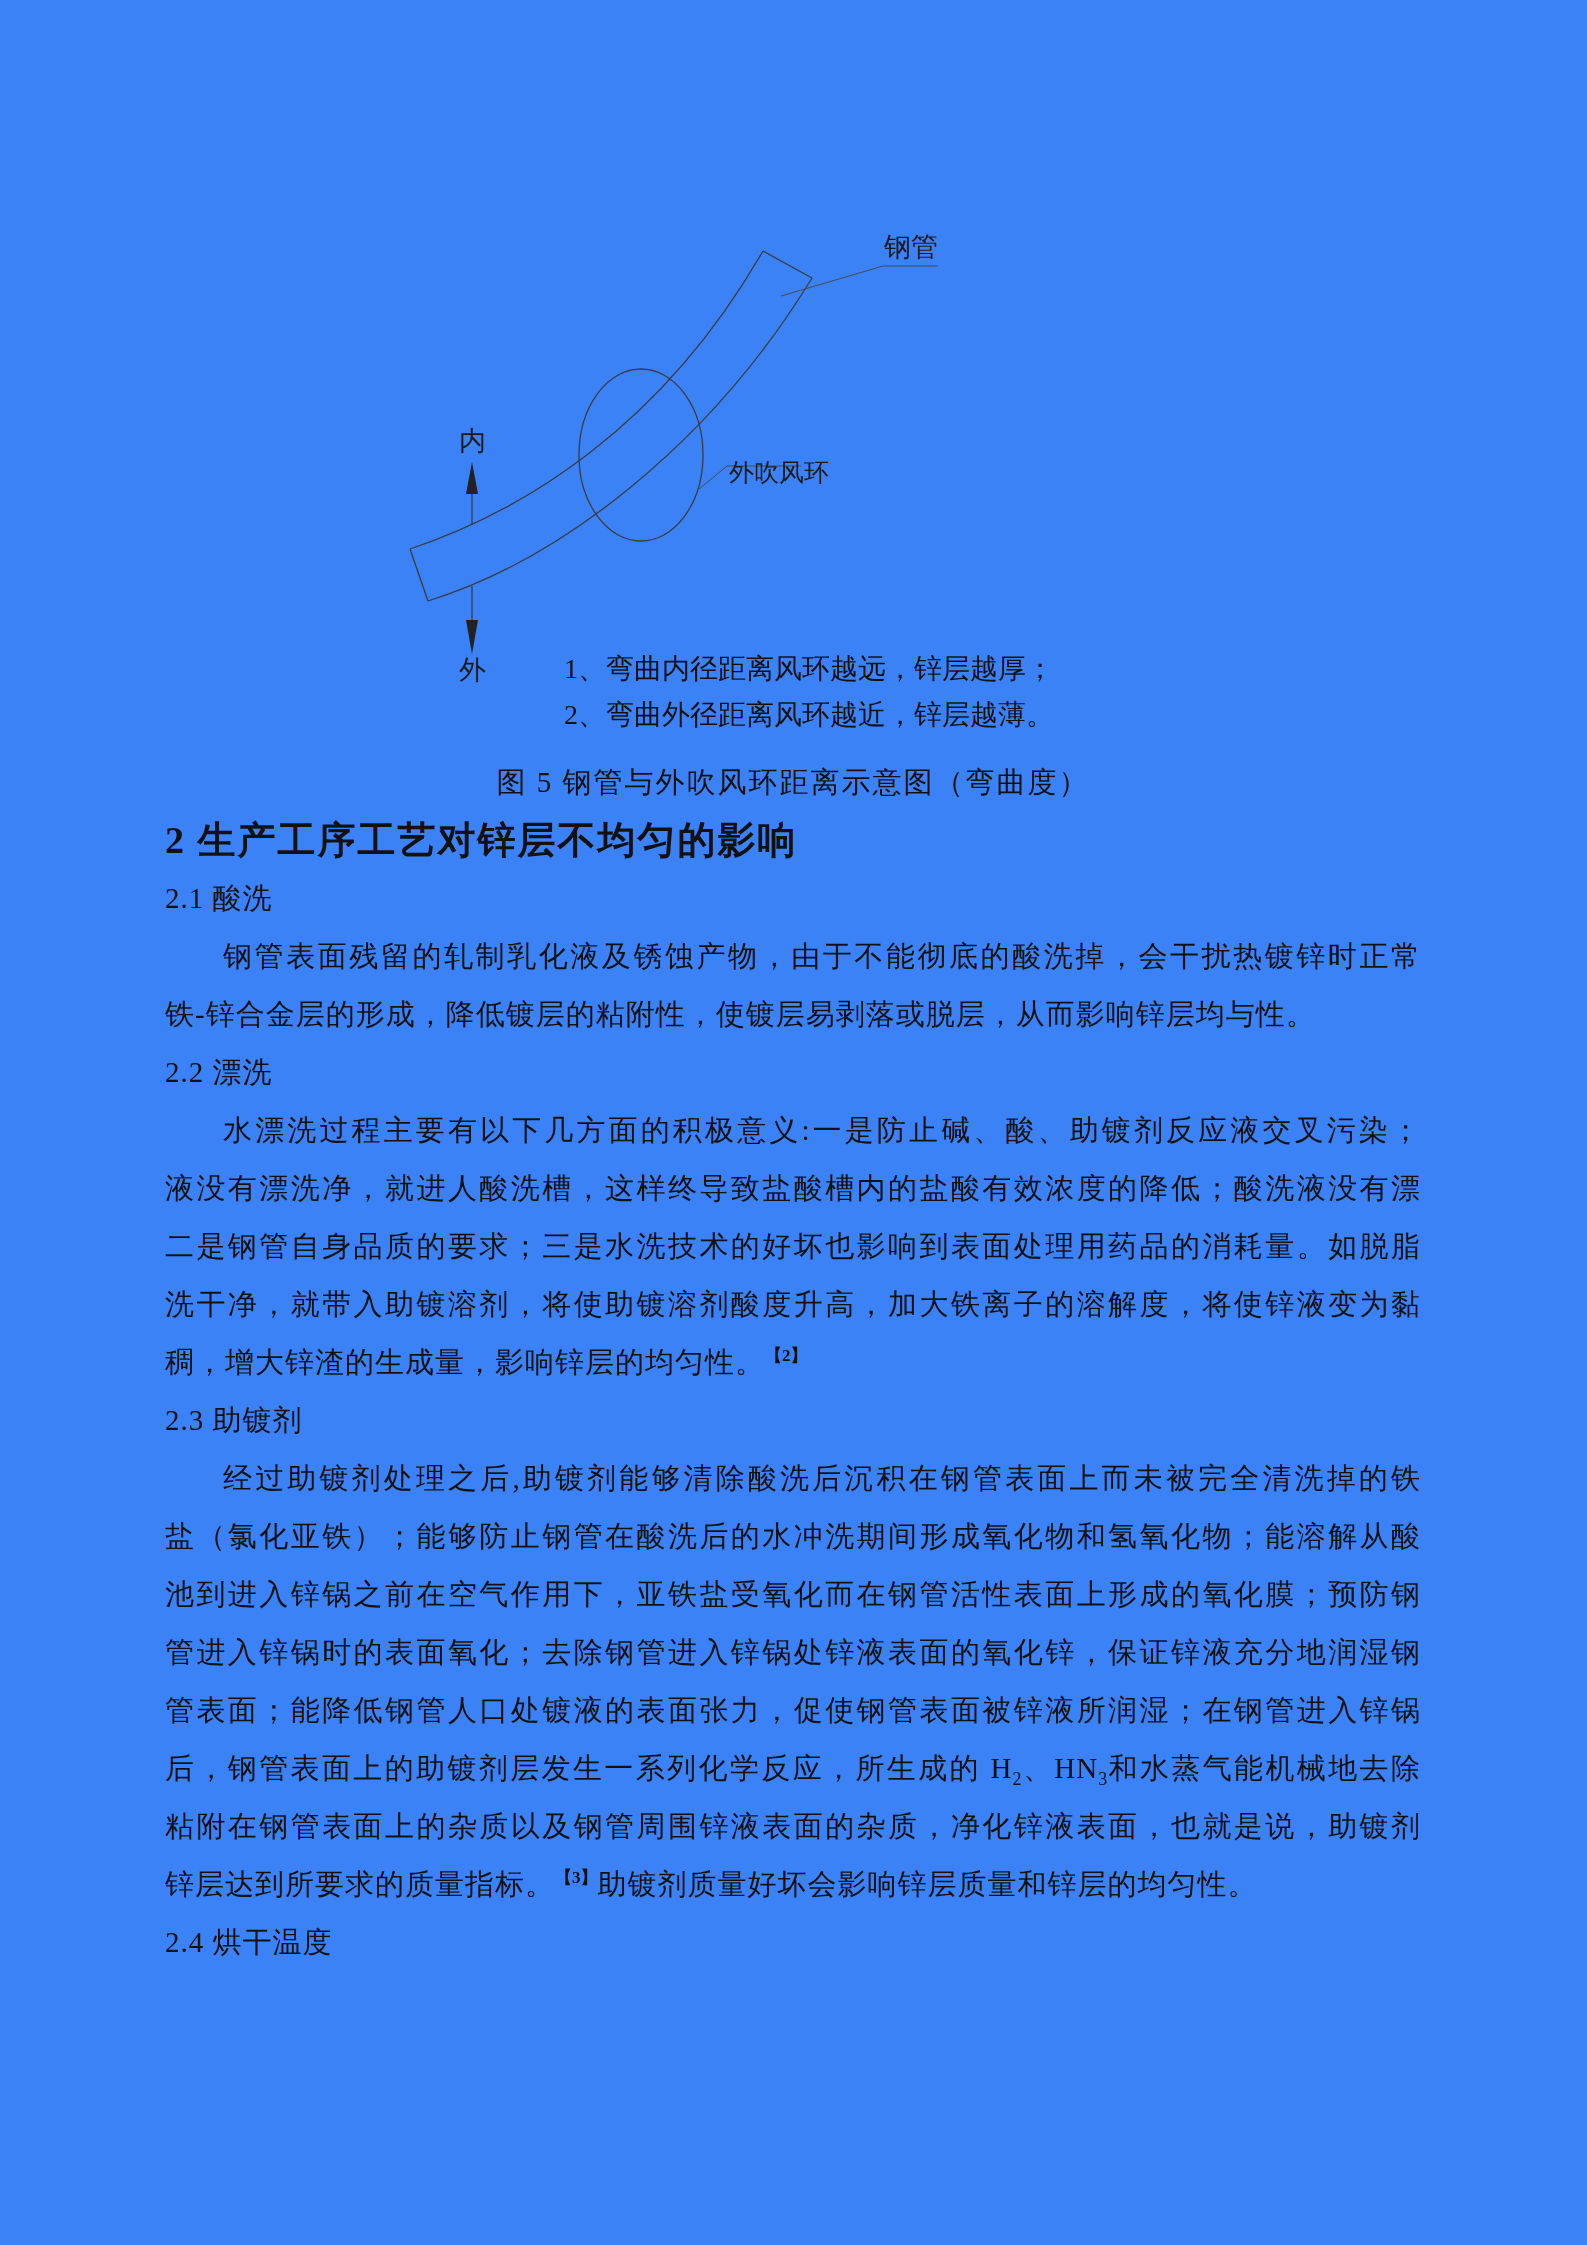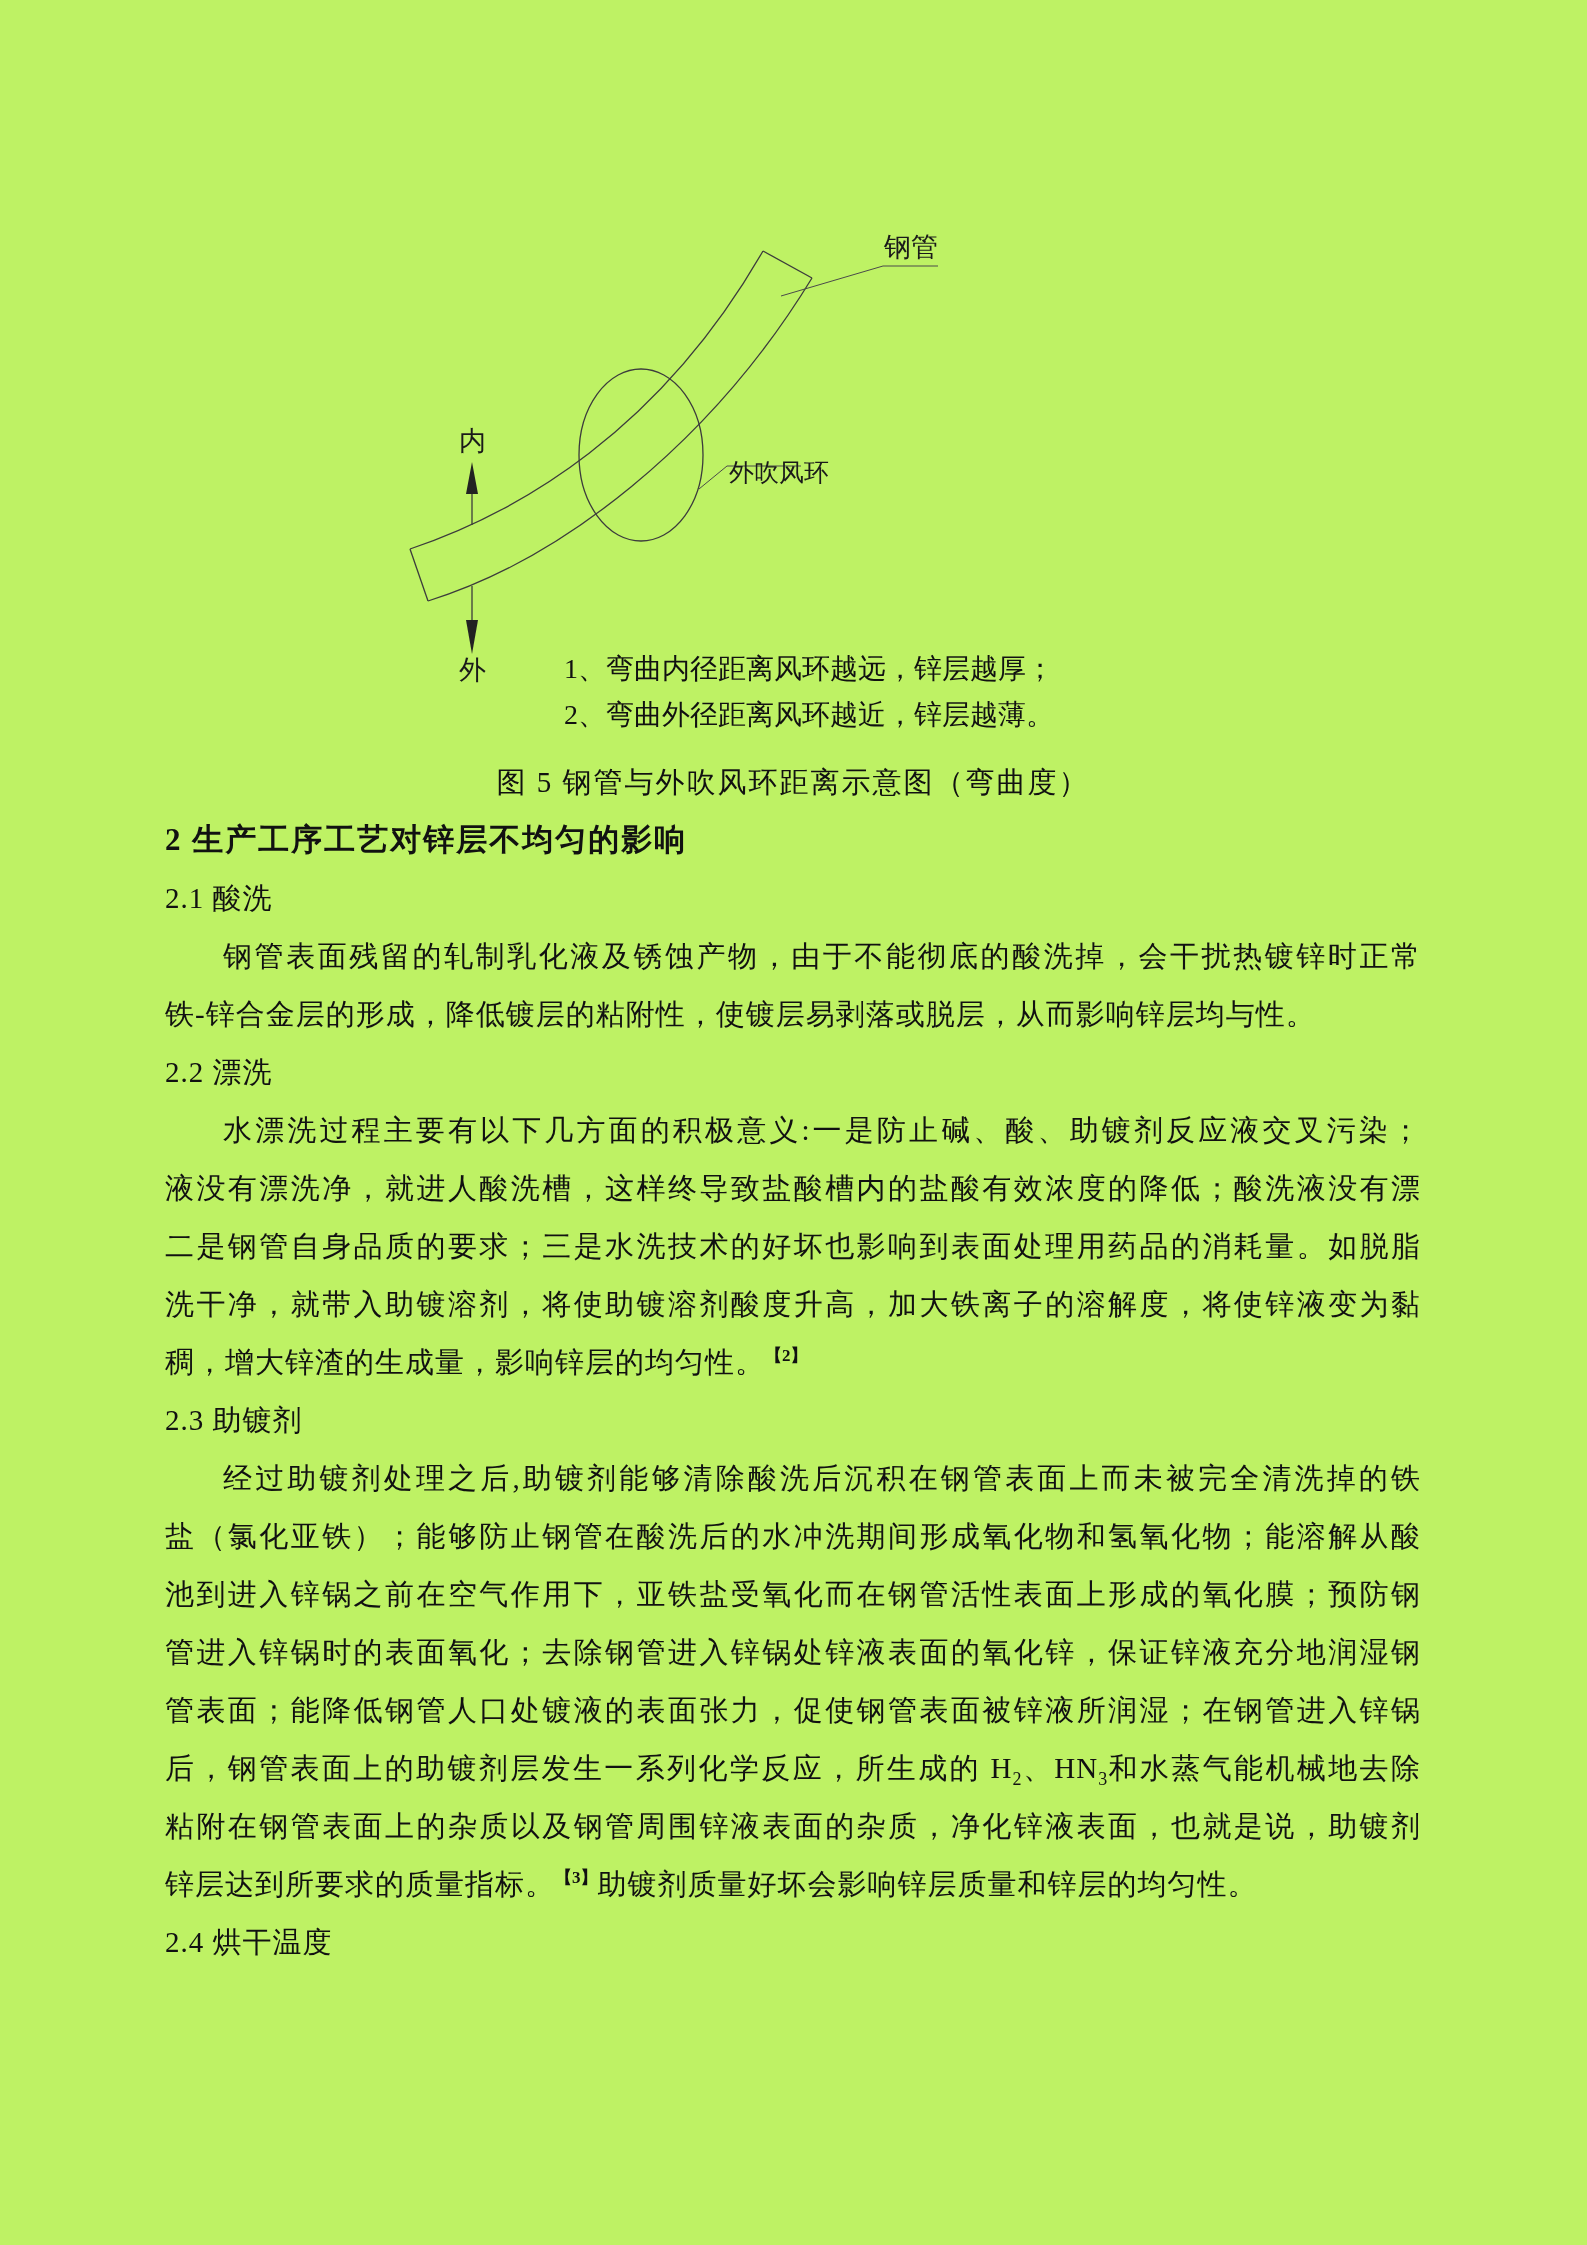--- a/index.html
+++ b/index.html
@@ -1,20 +1,20 @@
 <!DOCTYPE html>
 <html><head>
 <meta charset="utf-8">
 <style>
   * { margin:0; padding:0; box-sizing:border-box; }
   html,body { background:#e8e8e8; }
   .page {
     position:relative;
     width:1587px; height:2245px;
-    background:#bef264;
+    background:#3b82f6;
     font-family:"Liberation Serif","DejaVu Serif",serif;
     color:#141414;
     overflow:hidden;
   }
   .fig-svg { position:absolute; left:0; top:0; }
   .fig-label {
     position:absolute; white-space:nowrap;
     color:#1a1a1a; line-height:1;
   }
   .lbl-pipe     { left:884px; top:234px; font-size:27px; }
@@ -30,21 +30,21 @@
 
   .body-col {
     position:absolute; left:165px; top:753px; width:1256px;
   }
   .ln {
     height:58px; line-height:58px;
     font-size:29px; letter-spacing:1px;
     color:#111;
   }
   .ln.center  { text-align:center; letter-spacing:2px; }
-  .ln.heading { font-weight:bold; font-size:31px; letter-spacing:2px; }
+  .ln.heading { font-weight:bold; font-size:38px; letter-spacing:2px; }
   .ln.indent  { padding-left:58px; }
   .ln.just    { text-align:justify; text-align-last:justify; }
   .ln sup {
     font-size:17px; font-weight:bold;
     vertical-align:super; line-height:0; letter-spacing:0;
   }
   .ln sub {
     font-size:18px;
     vertical-align:sub; line-height:0; letter-spacing:0;
   }

